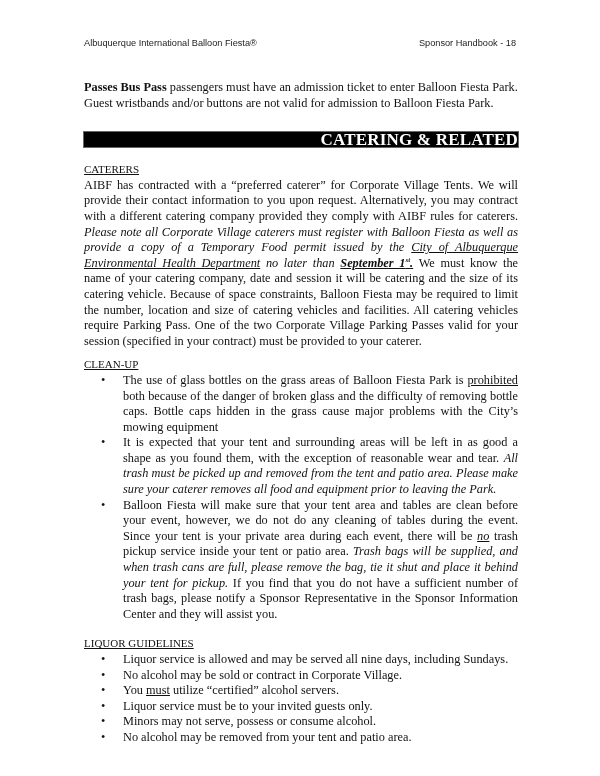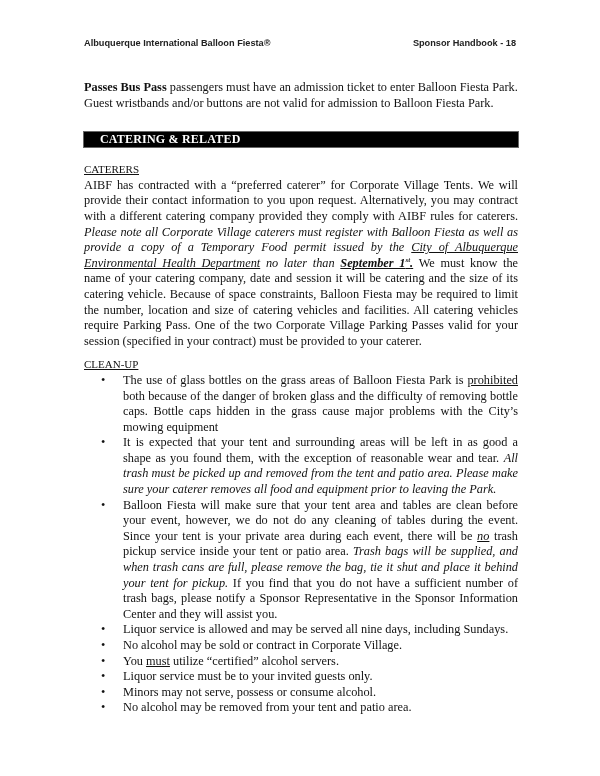--- a/index.html
+++ b/index.html
@@ -1,25 +1,25 @@
 <!DOCTYPE html>
 <html><head>
 <meta charset="utf-8">
 <style>
   html, body { margin:0; padding:0; background:#ffffff; }
   body { width:600px; height:776px; position:relative; overflow:hidden; color:#111; }
   .page-header { position:absolute; top:38px; left:84px; right:84px; height:14px;
     font-family:"Liberation Sans", sans-serif; font-size:9.2px; color:#222;
-    display:flex; justify-content:space-between;font-weight:bold; }
+    display:flex; justify-content:space-between; }
   .content { position:absolute; left:84px; top:80px; width:434px;
     font-family:"Liberation Serif", serif; font-size:12.3px; line-height:15.6px; }
   p { margin:0; }
   .justify { text-align:justify; }
-  .banner { background:#000; color:#fff; font-weight:bold; text-align:left;
-    margin:20px -1px 0 -1px; height:15px; line-height:15px; font-size:12px;
+  .banner { background:#000; color:#fff; font-weight:bold; text-align:right;
+    margin:20px -1px 0 -1px; height:15px; line-height:15px; font-size:17px;
     letter-spacing:0.2px; border:1px solid #666;padding-left:16px; }
   .section-h { font-weight:normal; text-decoration:underline; margin-top:14px; font-size:11px; }
   .section-h.first { margin-top:14px; }
   ul { margin:0; padding:0; list-style:none; }
   li { position:relative; padding-left:39px; }
   li::before { content:"•"; position:absolute; left:17px; top:0; }
   .u { text-decoration:underline; }
   .i { font-style:italic; }
   .b { font-weight:bold; }
   sup { font-size:7px; line-height:0; vertical-align:super; }
@@ -43,20 +43,21 @@
   <div class="section-h first">CATERERS</div>
   <p class="justify"><span>AIBF has contracted with a “preferred caterer” for Corporate Village Tents. We will provide their contact information to you upon request. Alternatively, you may contract with a different catering company provided they comply with AIBF rules for caterers. </span><span class="i">Please note all Corporate Village caterers must register with Balloon Fiesta as well as provide a copy of a Temporary Food permit issued by the </span><span class="i u">City of Albuquerque Environmental Health Department</span><span class="i"> no later than </span><span class="i u b"><span>September 1</span><sup>st</sup><span>.</span></span><span> We must know the name of your catering company, date and session it will be catering and the size of its catering vehicle. Because of space constraints, Balloon Fiesta may be required to limit the number, location and size of catering vehicles and facilities. All catering vehicles require Parking Pass. One of the two Corporate Village Parking Passes valid for your session (specified in your contract) must be provided to your caterer.</span></p>
 
   <div class="section-h" style="margin-top:8px">CLEAN-UP</div>
   <ul class="justify">
     <li><span>The use of glass bottles on the grass areas of Balloon Fiesta Park is </span><span class="u">prohibited</span><span> both because of the danger of broken glass and the difficulty of removing bottle caps. Bottle caps hidden in the grass cause major problems with the City’s mowing equipment</span></li>
     <li><span>It is expected that your tent and surrounding areas will be left in as good a shape as you found them, with the exception of reasonable wear and tear. </span><span class="i">All trash must be picked up and removed from the tent and patio area.  Please make sure your caterer removes all food and equipment prior to leaving the Park.</span></li>
     <li><span>Balloon Fiesta will make sure that your tent area and tables are clean before your event, however, we do not do any cleaning of tables during the event.  Since your tent is your private area during each event, there will be </span><span class="i u">no</span><span> trash pickup service inside your tent or patio area. </span><span class="i">Trash bags will be supplied, and when trash cans are full, please remove the bag, tie it shut and place it behind your tent for pickup.</span><span>  If you find that you do not have a sufficient number of trash bags, please notify a Sponsor Representative in the Sponsor Information Center and they will assist you.</span></li>
   </ul>
 
+  <div class="section-h mt12" style="margin-top:14px">LIQUOR GUIDELINES</div>
   <ul>
     <li>Liquor service is allowed and may be served all nine days, including Sundays.</li>
     <li>No alcohol may be sold or contract in Corporate Village.</li>
     <li><span>You </span><span class="u">must</span><span> utilize “certified” alcohol servers.</span></li>
     <li>Liquor service must be to your invited guests only.</li>
     <li>Minors may not serve, possess or consume alcohol.</li>
     <li>No alcohol may be removed from your tent and patio area.</li>
 
   </ul>
 </div>

